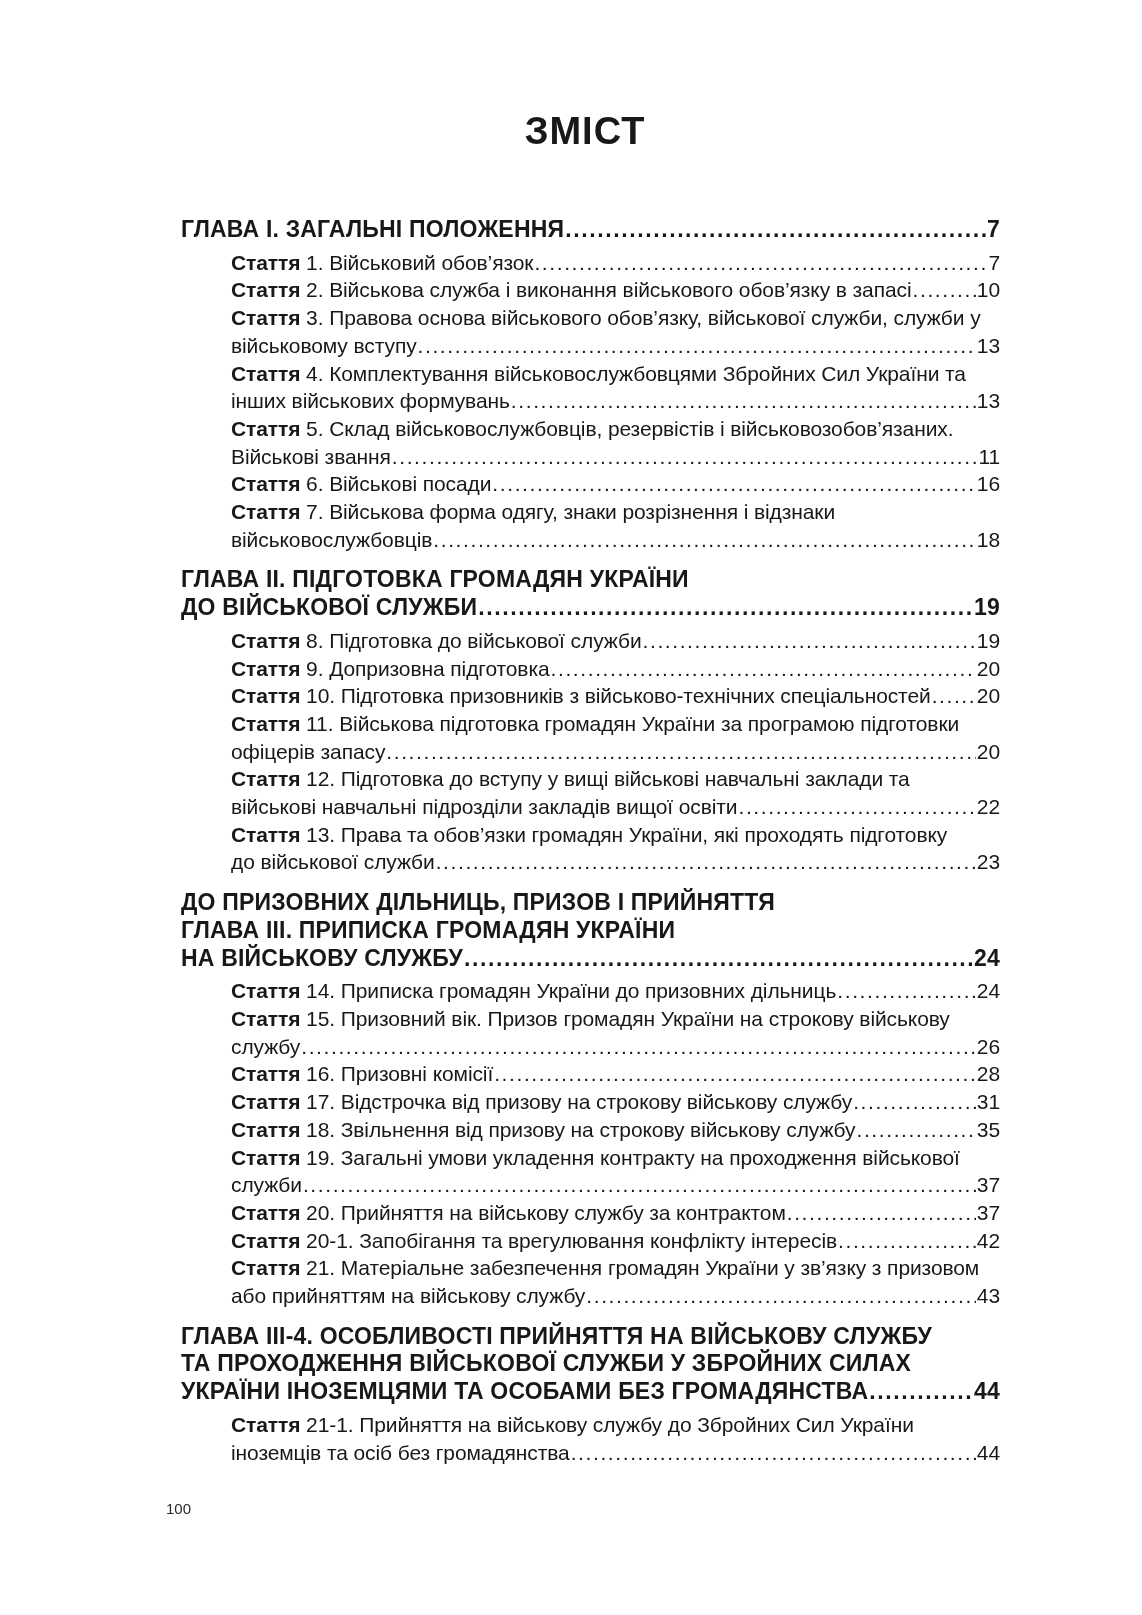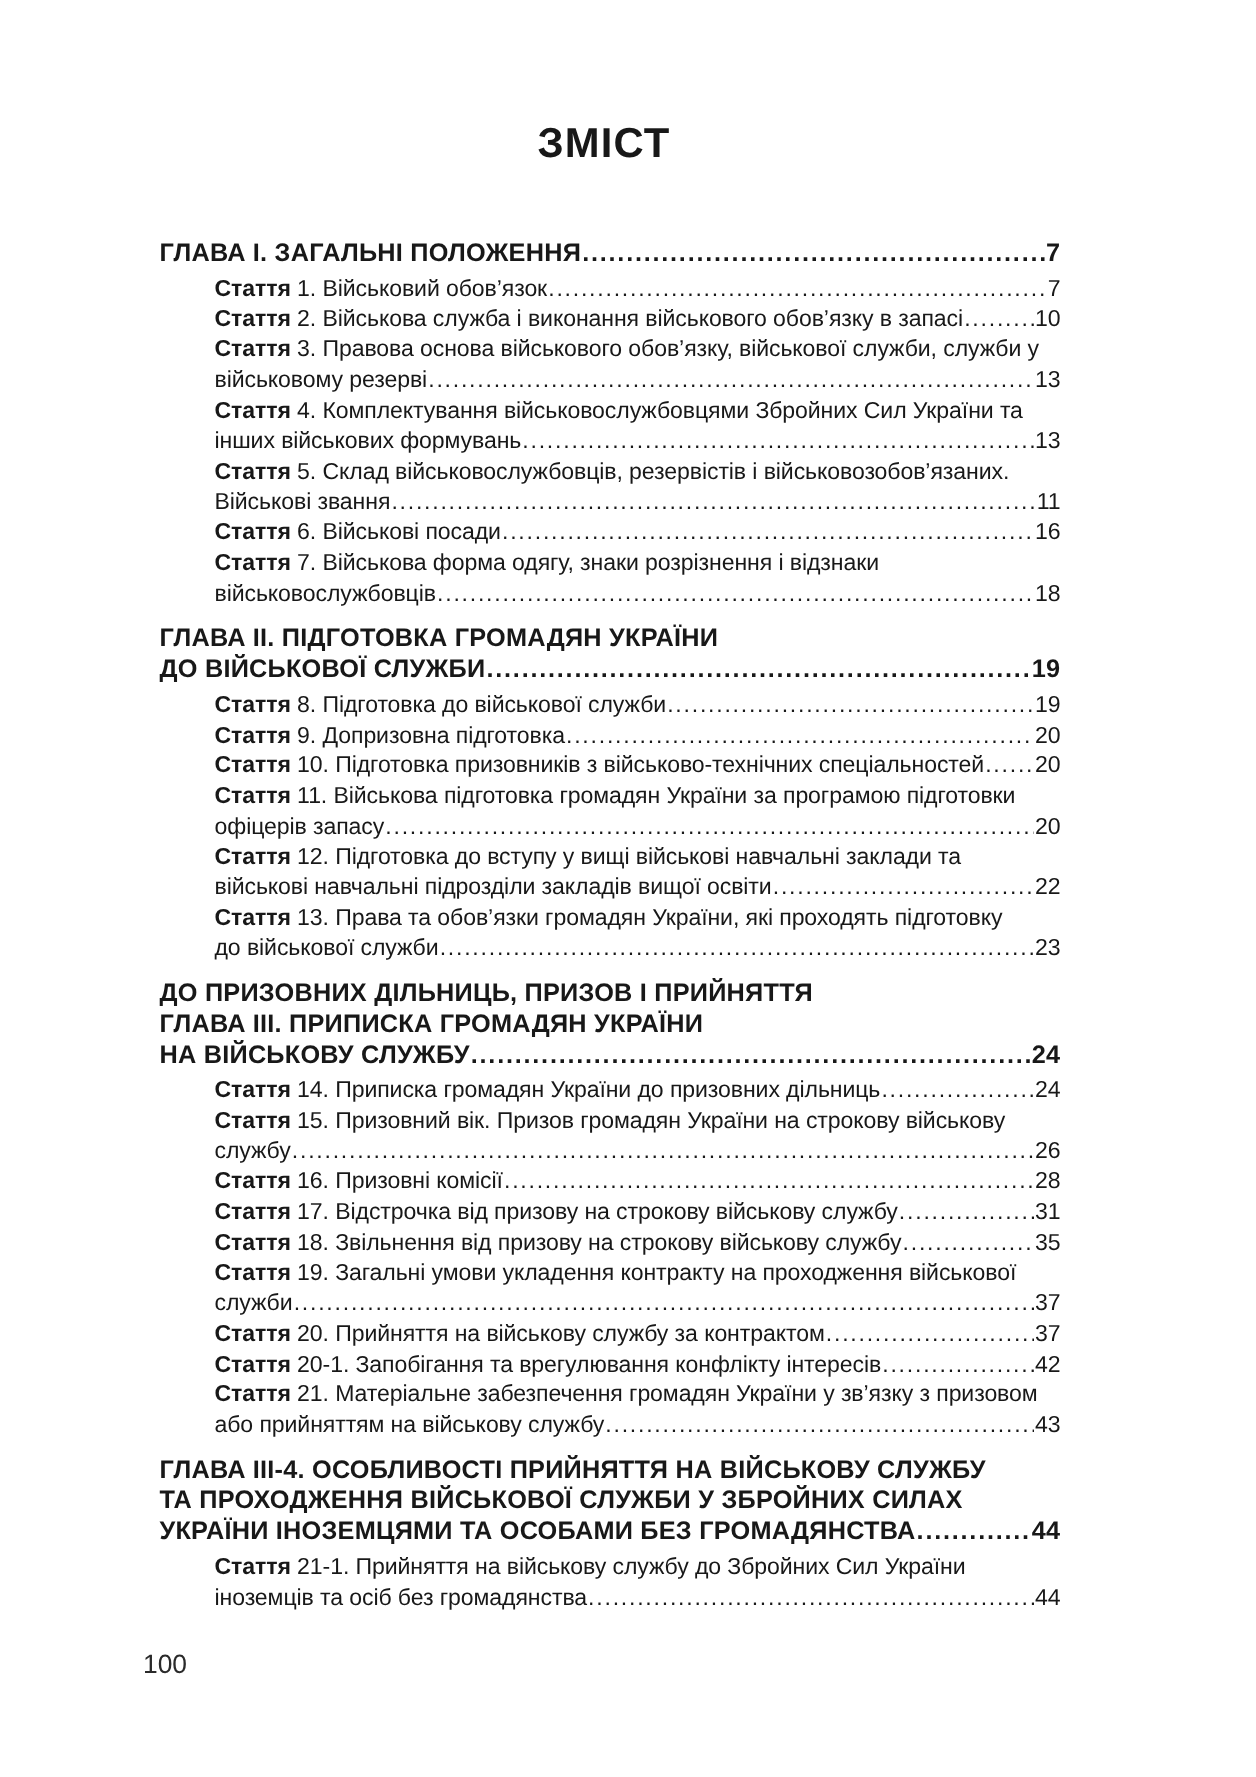--- a/index.html
+++ b/index.html
@@ -13,20 +13,21 @@
     font-family: "Liberation Sans", sans-serif;
     color: #181818;
     position: relative;
     overflow: hidden;
   }
   .page {
     position: relative;
     width: 1098px;
     height: 1615px;
     background: #ffffff;
+    margin-left: 36px;
   }
   .title {
     margin: 0;
     padding-top: 112px;
     font-size: 38px;
     line-height: 38px;
     font-weight: bold;
     text-align: center;
     letter-spacing: 1px;
   }
@@ -73,21 +74,21 @@
     content: "...................................................................................................................................................................................................................................................................";
     letter-spacing: 1.6px;
   }
   .pg {
     flex: 0 0 auto;
   }
   .folio {
     position: absolute;
     left: 130px;
     top: 1500px;
-    font-size: 24px;
+    font-size: 15px;
     color: #2a2a2a;
   }
 </style>
 </head>
 <body>
 
 <div class="page">
   <div class="title">ЗМІСТ</div>
   <div class="toc" id="toc">
       <div class="entry chapter">
@@ -109,21 +110,21 @@
           <span class="txt"><b class="lbl">Стаття</b> 2. Військова служба і виконання військового обов’язку в запасі</span>
           <span class="dots"></span>
           <span class="pg">10</span>
         </div>
       </div>
       <div class="entry article">
         <div class="line">
           <span class="txt"><b class="lbl">Стаття</b> 3. Правова основа військового обов’язку, військової служби, служби у</span>
         </div>
         <div class="line">
-          <span class="txt">військовому резерві</span>
+          <span class="txt">військовому вступу</span>
           <span class="dots"></span>
           <span class="pg">13</span>
         </div>
       </div>
       <div class="entry article">
         <div class="line">
           <span class="txt"><b class="lbl">Стаття</b> 4. Комплектування військовослужбовцями Збройних Сил України та</span>
         </div>
         <div class="line">
           <span class="txt">інших військових формувань</span>

